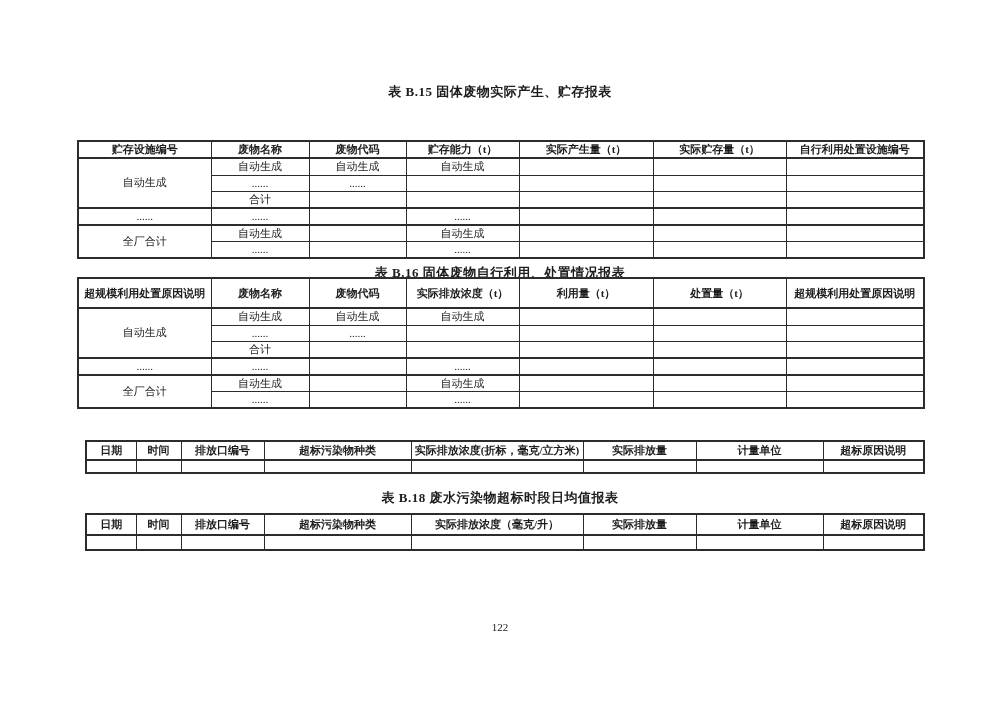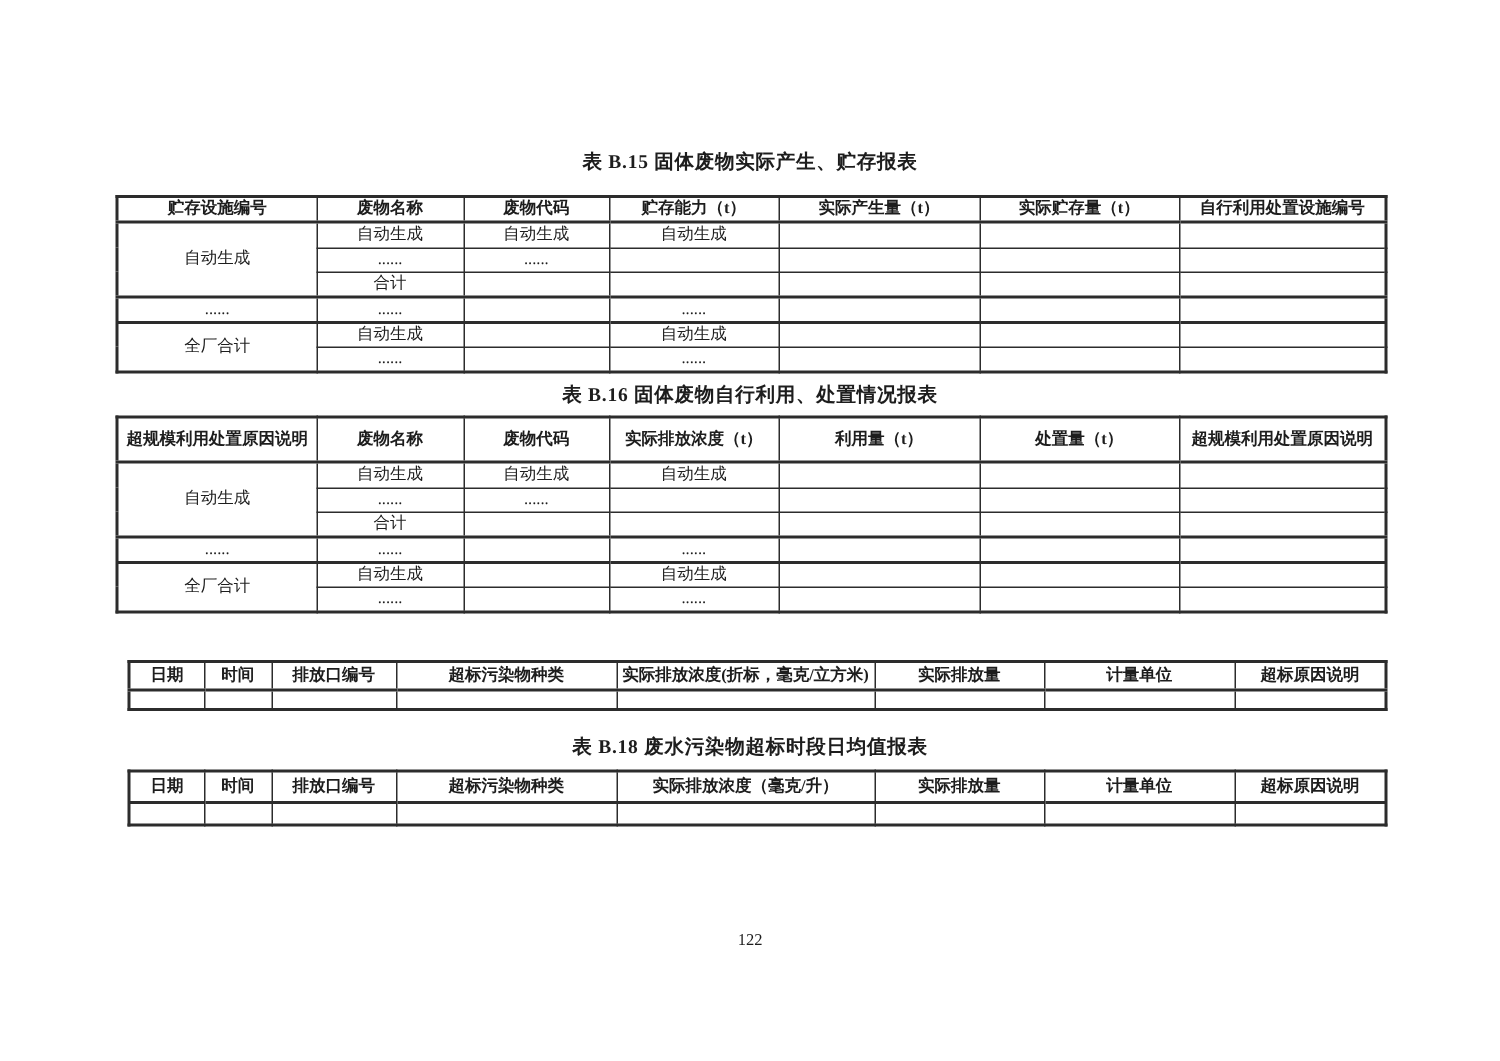--- a/index.html
+++ b/index.html
@@ -5,39 +5,39 @@
   html,body{margin:0;padding:0;background:#ffffff;}
   .sheet{
     position:relative;width:1000px;height:707px;background:#ffffff;
     font-family:"Liberation Serif","DejaVu Serif",serif;color:#1d1d1d;
     overflow:hidden;
   }
   .tbl-title{
     position:absolute;left:0;width:100%;text-align:center;
     font-weight:bold;font-size:13px;line-height:14px;letter-spacing:0.5px;
   }
-  #pos-t15-title{top:101px;}
-  #pos-t16-title{top:256px;}
+  #pos-t15-title{top:85px;}
+  #pos-t16-title{top:266px;}
   #pos-t17-title{top:418px;}
   #pos-t18-title{top:491px;}
 
   table.wtable{
     position:absolute;border-collapse:collapse;table-layout:fixed;
     background:#ffffff;border:2px solid #2c2c2c;
   }
   table.wtable th,table.wtable td{
     border:1px solid #2c2c2c;font-size:11px;line-height:13px;
     text-align:center;vertical-align:middle;padding:1px 2px;
     overflow:hidden;
   }
   table.wtable th{font-weight:bold;}
   table.wtable thead th{border-bottom-width:2px;}
   tr.sep-top td{border-top-width:2px;}
 
-  #pos-t15{top:130px;left:77px;width:846px;}
+  #pos-t15{top:140px;left:77px;width:846px;}
   #pos-t16{top:277px;left:77px;width:846px;}
   #pos-t17{top:440px;left:85px;width:838px;}
   #pos-t18{top:513px;left:85px;width:838px;}
 
   .page-number{
     position:absolute;top:621px;left:0;width:100%;
     text-align:center;font-size:11px;color:#1d1d1d;
   }
 </style>
 </head>

